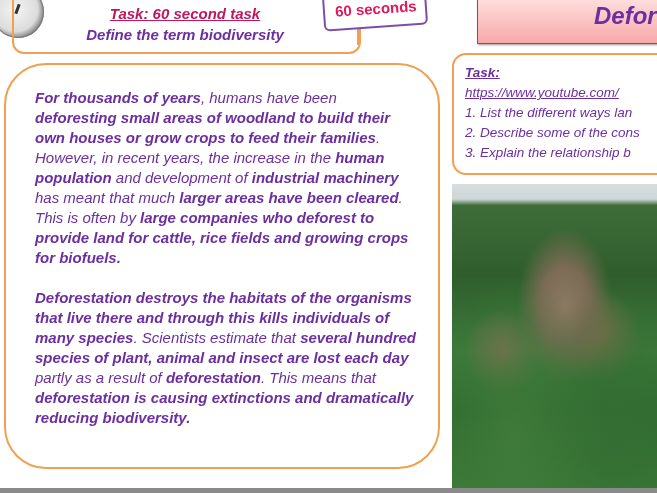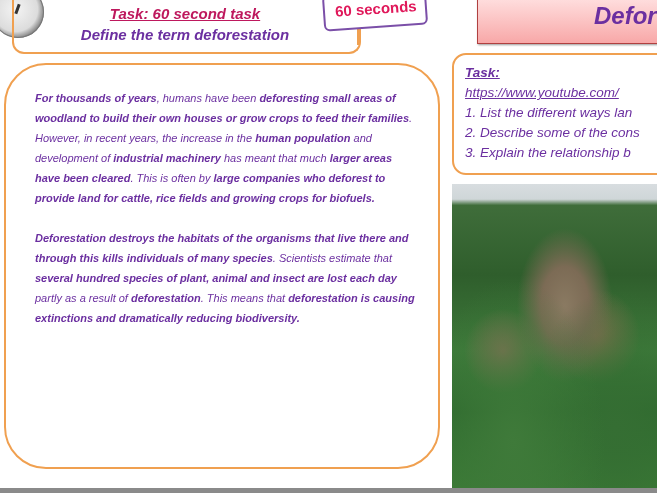--- a/index.html
+++ b/index.html
@@ -10,21 +10,21 @@
   #stopwatch .tick { position:absolute; left:24px; top:18px; width:3px; height:10px; background:#333; transform:rotate(20deg); }
   #task1-box { position:absolute; left:12px; top:-4px; width:345px; height:56px; border:2px solid #f0a050; border-top:none; border-radius:0 0 12px 12px; }
   #task1-title { position:absolute; left:60px; top:5px; width:250px; text-align:center; font-style:italic; font-weight:bold; font-size:15px; text-decoration:underline; color:#be185d; }
   #task1-sub { position:absolute; left:40px; top:26px; width:290px; text-align:center; font-style:italic; font-weight:bold; font-size:15px; color:#6b2fa0; }
   #seconds-badge { position:absolute; left:323px; top:-8px; width:100px; height:32px; border:2px solid #7b4fa8; border-radius:6px; background:#fff; transform:rotate(-4deg); }
   #seconds-text { position:absolute; left:10px; top:6px; font-weight:bold; font-size:15px; color:#e0185a; }
   #connector { position:absolute; left:357px; top:25px; width:2px; height:20px; background:#f0a050; }
   #title-box { position:absolute; left:477px; top:-4px; width:200px; height:46px; border:1px solid #b04040; background:linear-gradient(#ffe0e0, #f8a8a8); box-shadow:1px 1px 2px #999; }
   #title-text { position:absolute; left:116px; top:5px; font-style:italic; font-weight:bold; font-size:24px; color:#6b2fa0; white-space:nowrap; }
   #def-box { position:absolute; left:4px; top:63px; width:432px; height:402px; border:2px solid #f0a050; border-radius:42px; }
-  #def-text { position:absolute; left:35px; top:88px; width:385px; font-size:11px; line-height:20px; color:#6b2fa0; font-style:italic; }
+  #def-text { position:absolute; left:35px; top:88px; width:385px; font-size:15px; line-height:20px; color:#6b2fa0; font-style:italic; }
   #def-text b { font-weight:bold; }
   #def-text p { margin:0 0 20px 0; }
   #task2-box { position:absolute; left:452px; top:53px; width:230px; height:118px; border:2px solid #f0a050; border-radius:14px; }
   #task2-content { position:absolute; left:465px; top:63px; width:200px; font-size:13.5px; line-height:20px; color:#6b2fa0; font-style:italic; white-space:nowrap; overflow:hidden; }
   #task2-label { font-weight:bold; text-decoration:underline; }
   #task2-link { text-decoration:underline; color:#6b2fa0; }
   #photo { position:absolute; left:452px; top:184px; width:205px; height:304px; overflow:hidden;
     background:
       radial-gradient(ellipse at 30% 85%, #3f7a3a 0%, transparent 45%),
       radial-gradient(ellipse at 80% 80%, #356e33 0%, transparent 40%),
@@ -36,21 +36,21 @@
 </style>
 </head>
 <body>
 
 <div id="stopwatch">
     <div class="tick"></div>
   </div>
 
 <div id="task1-box"></div>
 <div id="task1-title">Task: 60 second task</div>
-<div id="task1-sub">Define the term deforestation</div>
+<div id="task1-sub">Define the term biodiversity</div>
 
 <div id="connector"></div>
 <div id="seconds-badge">
   <span id="seconds-text">60 seconds</span>
 </div>
 
 <div id="title-box">
   <span id="title-text">Deforestation</span>
 </div>
 

